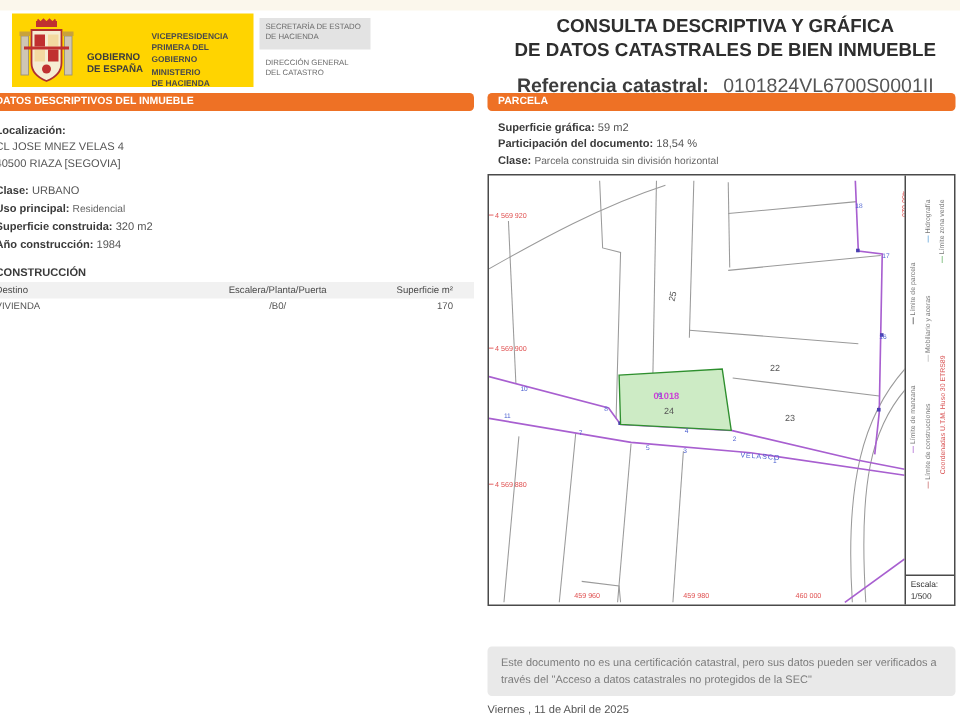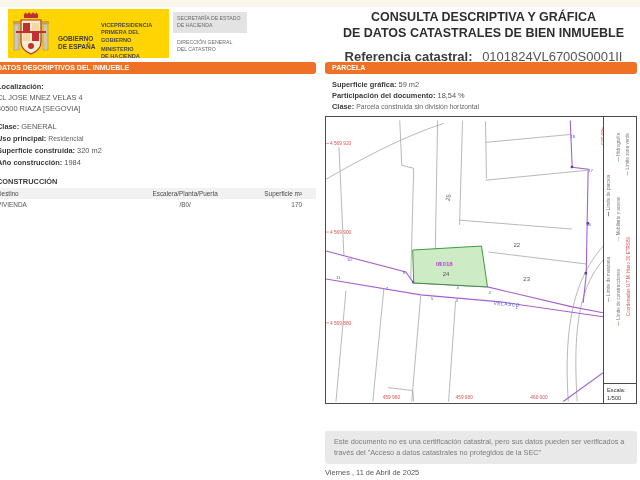--- a/index.html
+++ b/index.html
@@ -119,21 +119,21 @@
     </div>
   </div>
 
   <div id="left-col" class="abs">
     <div class="orange-bar">DATOS DESCRIPTIVOS DEL INMUEBLE</div>
     <div class="ln" style="top:20px">
       <b>Localización:</b></div>
     <div class="ln" style="top:31px">CL JOSE MNEZ VELAS 4</div>
     <div class="ln" style="top:42px">40500 RIAZA [SEGOVIA]</div>
     <div class="ln" style="top:60px">
-      <b>Clase:</b> <span>GENERAL</span></div>
+      <b>Clase:</b> <span>URBANO</span></div>
     <div class="ln" style="top:72px">
       <b>Uso principal:</b> <span class="small-val">Residencial</span></div>
     <div class="ln" style="top:84px">
       <b>Superficie construida:</b> <span>320 m2</span></div>
     <div class="ln" style="top:96px">
       <b>Año construcción:</b> <span>1984</span></div>
     <div class="ln" style="top:115px">
       <b>CONSTRUCCIÓN</b></div>
     <div id="constr-table">
       <div class="trow thead">

